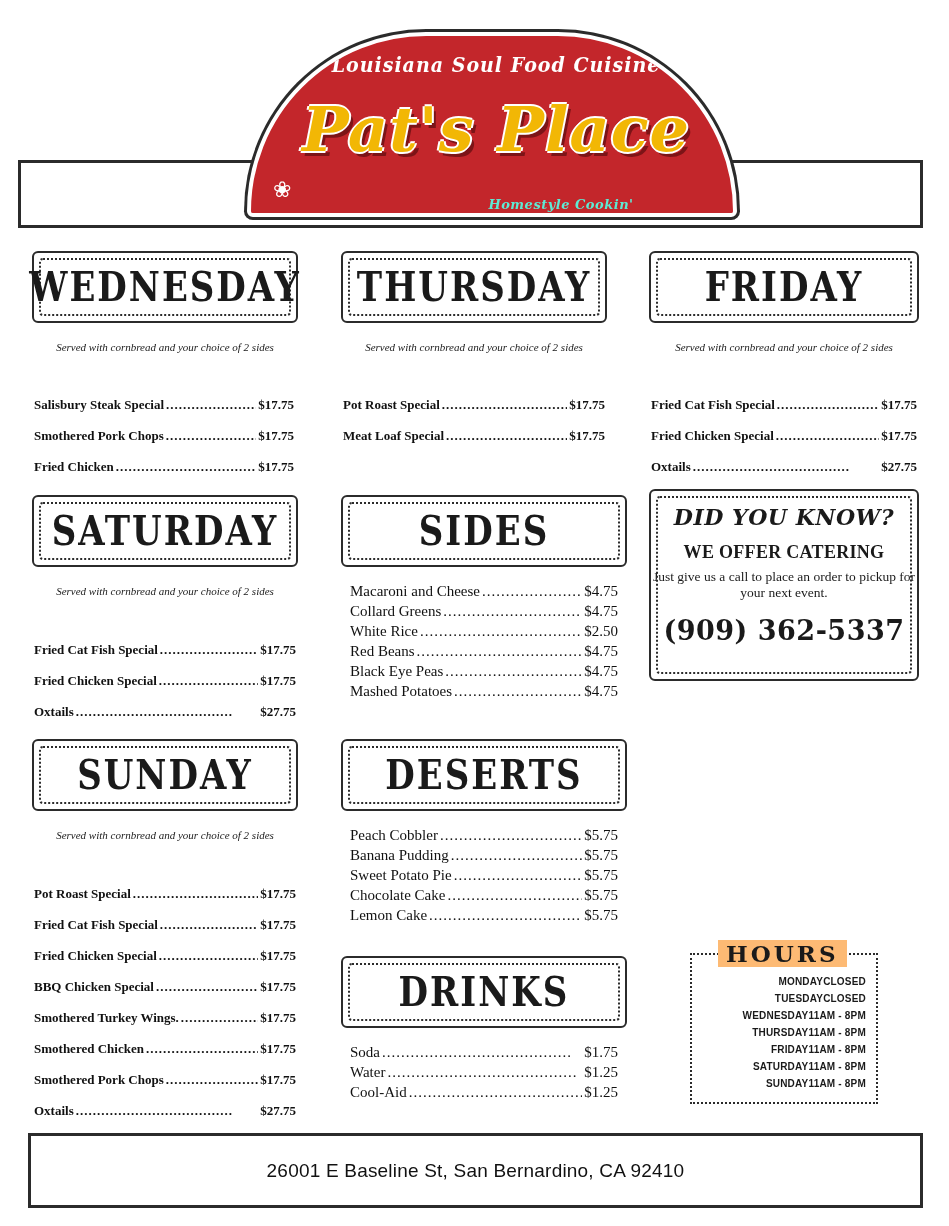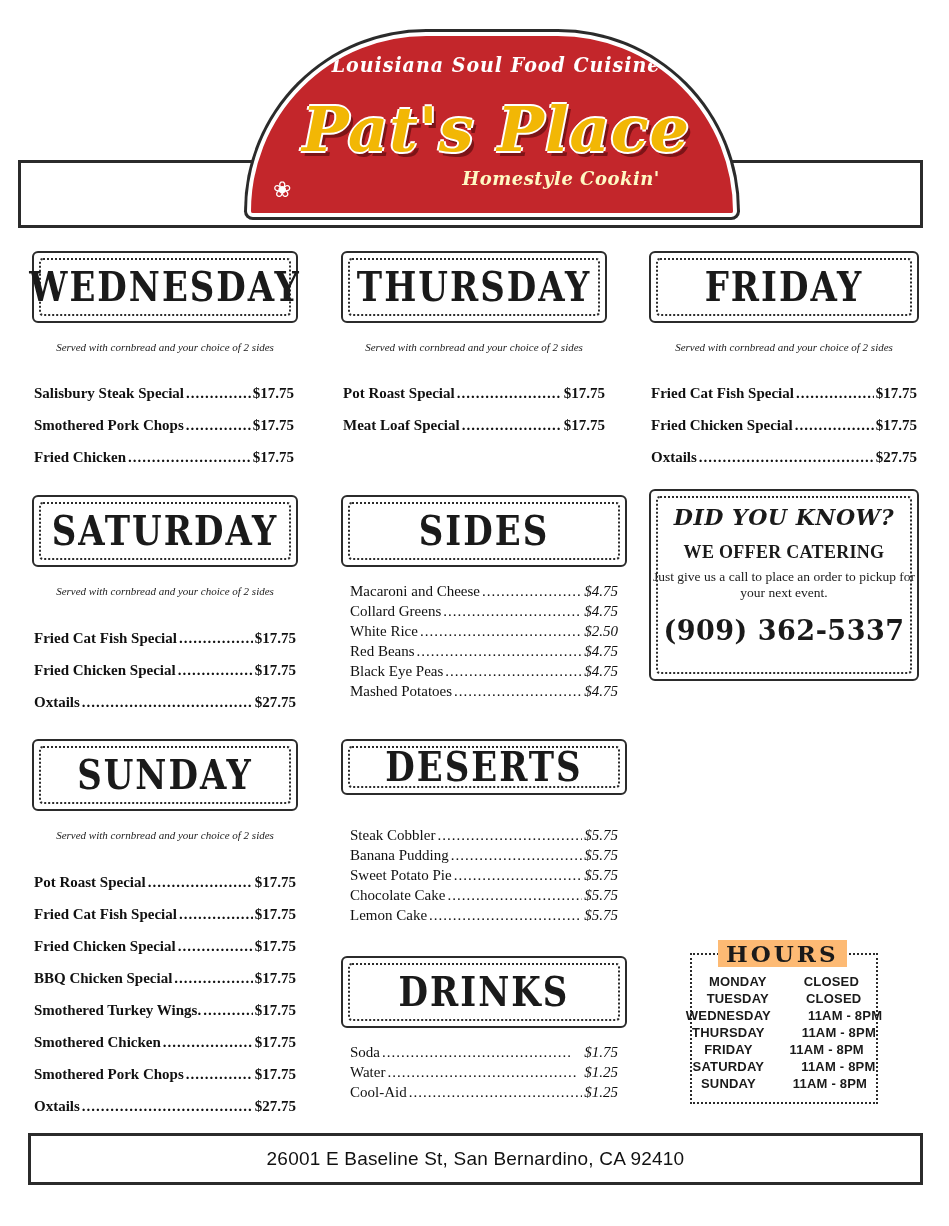--- a/index.html
+++ b/index.html
@@ -75,28 +75,28 @@
     color: #f2b705;
     text-shadow:
       -2px 0 0 #ffffff, 2px 0 0 #ffffff, 0 -2px 0 #ffffff, 0 2px 0 #ffffff,
       4px 5px 0 #7c1417;
     letter-spacing: 1px;
     white-space: nowrap;
   }
   .logo-tagline-bottom {
     position: absolute;
     left: 0;
-    bottom: 24px;
+    bottom: 1px;
     width: 490px;
     text-align: center;
-    color: #fef9c3;
+    color: #5eead4;
     font-family: "DejaVu Serif", serif;
     font-style: italic;
     font-weight: bold;
-    font-size: 18px;
+    font-size: 13px;
     letter-spacing: 0.5px;
     padding-left: 130px;
     box-sizing: border-box;
   }
   .logo-flower {
     position: absolute;
     left: 22px;
     bottom: 10px;
     width: 30px;
     height: 26px;
@@ -146,22 +146,23 @@
     font-size: 11px;
     line-height: 18px;
     color: #1a1a1a;
   }
 
   
   .day-list {
     position: absolute;
     font-family: "Liberation Serif", serif;
     font-weight: bold;
-    font-size: 15px;
+    font-size: 13px;
     color: #111;
+    margin-top: 12px;
   }
   .day-list .row {
     display: flex;
     align-items: baseline;
     margin-bottom: 15px;
     white-space: nowrap;
   }
   .day-list .nm { flex: 0 0 auto; }
   .day-list .dots {
     flex: 1 1 auto;
@@ -185,21 +186,21 @@
     margin-bottom: 3px;
     white-space: nowrap;
   }
   .compact-list .nm { flex: 0 0 auto; }
   .compact-list .dots {
     flex: 1 1 auto;
     overflow: hidden;
     margin: 0 2px;
     letter-spacing: 1px;
   }
-  .compact-list .pr { flex: 0 0 auto; font-style: italic; }
+  .compact-list .pr { flex: 0 0 auto; }
 
   
   .dyk {
     position: absolute;
     left: 649px;
     top: 489px;
     width: 270px;
     height: 192px;
     box-sizing: border-box;
     border: 2px solid #2b2b2b;
@@ -266,38 +267,37 @@
   }
   .hours-box {
     position: relative;
     margin-top: -14px;
     border: 2px dotted #2b2b2b;
     padding: 18px 10px 10px 10px;
     box-sizing: border-box;
   }
   .hours-row {
     display: flex;
-    justify-content: center;
+    justify-content: flex-end;
     font-family: "Liberation Sans", sans-serif;
     font-weight: bold;
-    font-size: 13px;
+    font-size: 10px;
     letter-spacing: 0.2px;
     line-height: 17px;
-    gap: 37px;
   }
   .hours-row .hd { flex: 0 0 auto; }
   .hours-row .hv { flex: 0 0 auto; }
 
   
   .footer-band {
     position: absolute;
     left: 28px;
     top: 1133px;
     width: 895px;
-    height: 52px;
+    height: 75px;
     border: 3px solid #2b2b2b;
     box-sizing: border-box;
     display: flex;
     align-items: center;
     justify-content: center;
   }
   .footer-text {
     font-family: "Liberation Sans", sans-serif;
     font-size: 19px;
     color: #111;
@@ -484,26 +484,26 @@
     <span class="dots">.....................................</span>
     <span class="pr">$17.75</span>
   </div>
   <div class="row">
     <span class="nm">Oxtails</span>
     <span class="dots">.....................................</span>
     <span class="pr">$27.75</span>
   </div>
 </div>
 
-<div class="plaque" style="left:341px; top:739px; width:286px; height:56px;">
+<div class="plaque" style="left:341px; top:739px; width:286px; height:72px;">
   <span class="plaque-title">Deserts</span>
 </div>
 <div class="compact-list" style="left:350px; top:827px; width:268px;">
   <div class="row">
-    <span class="nm">Steak Cobbler</span>
+    <span class="nm">Peach Cobbler</span>
     <span class="dots">........................................</span>
     <span class="pr">$5.75</span>
   </div>
   <div class="row">
     <span class="nm">Banana Pudding</span>
     <span class="dots">........................................</span>
     <span class="pr">$5.75</span>
   </div>
   <div class="row">
     <span class="nm">Sweet Potato Pie</span>

